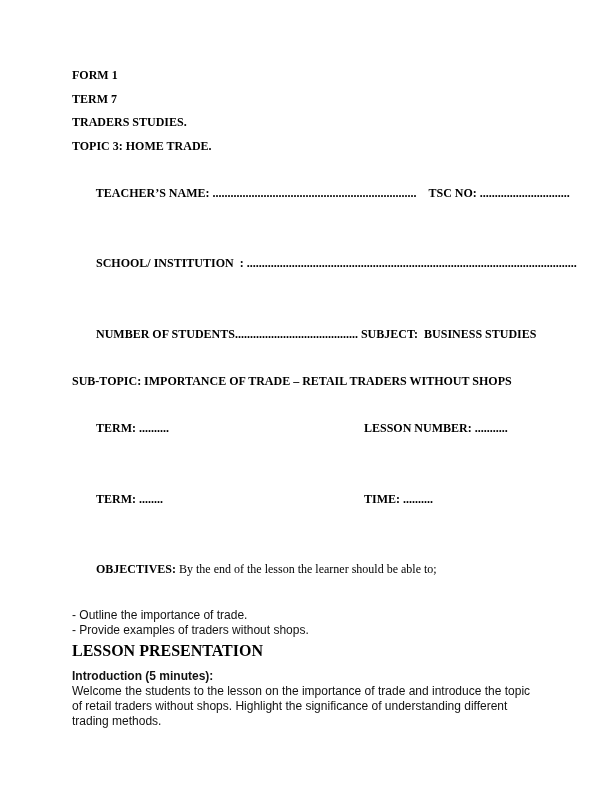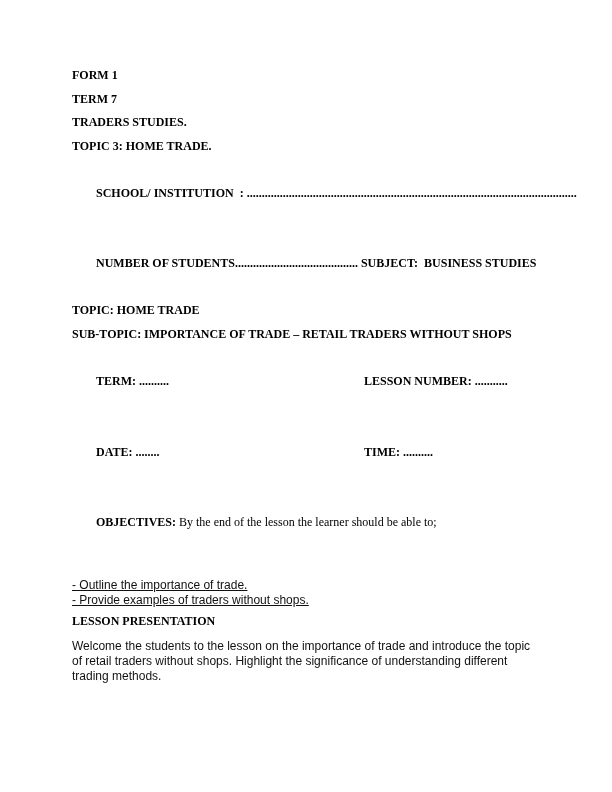--- a/index.html
+++ b/index.html
@@ -29,74 +29,77 @@
   .col1 { display: inline-block; width: 268px; }
   .tab { display: inline-block; width: 12px; }
   .reg { font-weight: normal; }
   
   .sans {
     font-family: "Liberation Sans", sans-serif;
     font-size: 12px;
     line-height: 15px;
     color: #111111;
   }
-  .obj-list { margin-top: 20px; text-decoration: underline; }
+  .obj-list { margin-top: 2px; }
   .serif-h {
     font-family: "Liberation Serif", serif;
-    font-size: 12px;
+    font-size: 16px;
     font-weight: bold;
     line-height: 16px;
     margin-top: 5px;
     color: #000000;
   }
   .sec-intro { margin-top: 10px; }
   .sans-h { font-weight: bold; }
 </style>
 </head>
 <body>
 
 <div class="page">
   <div class="content">
 
     <div class="hdr">
       <div class="hl">FORM 1</div>
       <div class="hl">TERM 7</div>
       <div class="hl">TRADERS STUDIES.</div>
       <div class="hl">TOPIC 3: HOME TRADE.</div>
 
+      <div class="hl">
+        <span>TEACHER’S NAME: </span><span>....................................................................</span><span class="tab"></span><span>TSC NO: </span><span>..............................</span>
+      </div>
 
       <div class="hl">
         <span>SCHOOL/ INSTITUTION  : </span><span>..............................................................................................................</span>
       </div>
 
       <div class="hl">
         <span>NUMBER OF STUDENTS</span><span>.........................................</span><span> SUBJECT:  BUSINESS STUDIES</span>
       </div>
 
-      <div class="hl">TOPIC: HOME TRADE</div>
       <div class="hl">SUB-TOPIC: IMPORTANCE OF TRADE – RETAIL TRADERS WITHOUT SHOPS</div>
 
       <div class="hl">
         <span class="col1">TERM: ..........</span><span>LESSON NUMBER: ...........</span>
       </div>
 
       <div class="hl">
-        <span class="col1">DATE: ........</span><span>TIME: ..........</span>
+        <span class="col1">TERM: ........</span><span>TIME: ..........</span>
       </div>
 
       <div class="hl">
         <span>OBJECTIVES:</span><span class="reg"> By the end of the lesson the learner should be able to;</span>
       </div>
     </div>
 
     <div class="sans obj-list">
       <div>- Outline the importance of trade.</div>
       <div>- Provide examples of traders without shops.</div>
     </div>
 
     <div class="serif-h">LESSON PRESENTATION</div>
 
     <div class="sans sec-intro">
+      <div class="sans-h">Introduction (5 minutes):</div>
       <div>Welcome the students to the lesson on the importance of trade and introduce the topic of retail traders without shops. Highlight the significance of understanding different trading methods.</div>
     </div>
 
   </div>
 </div>
 
 </body></html>

